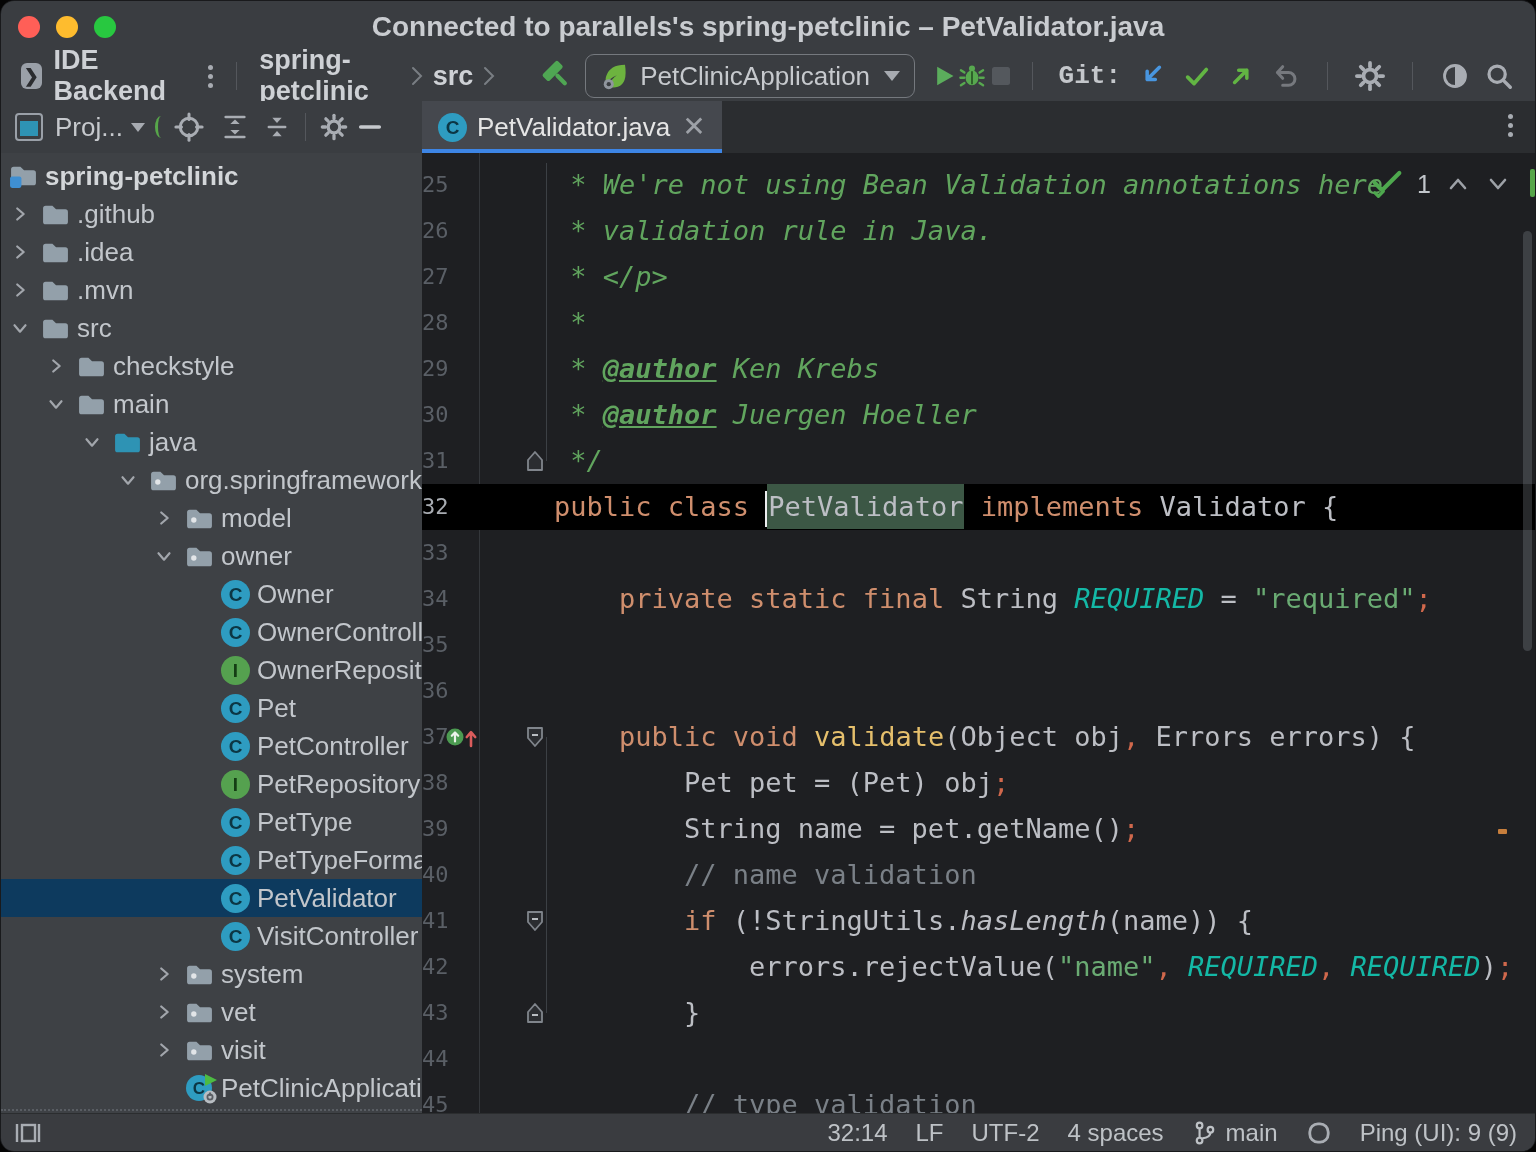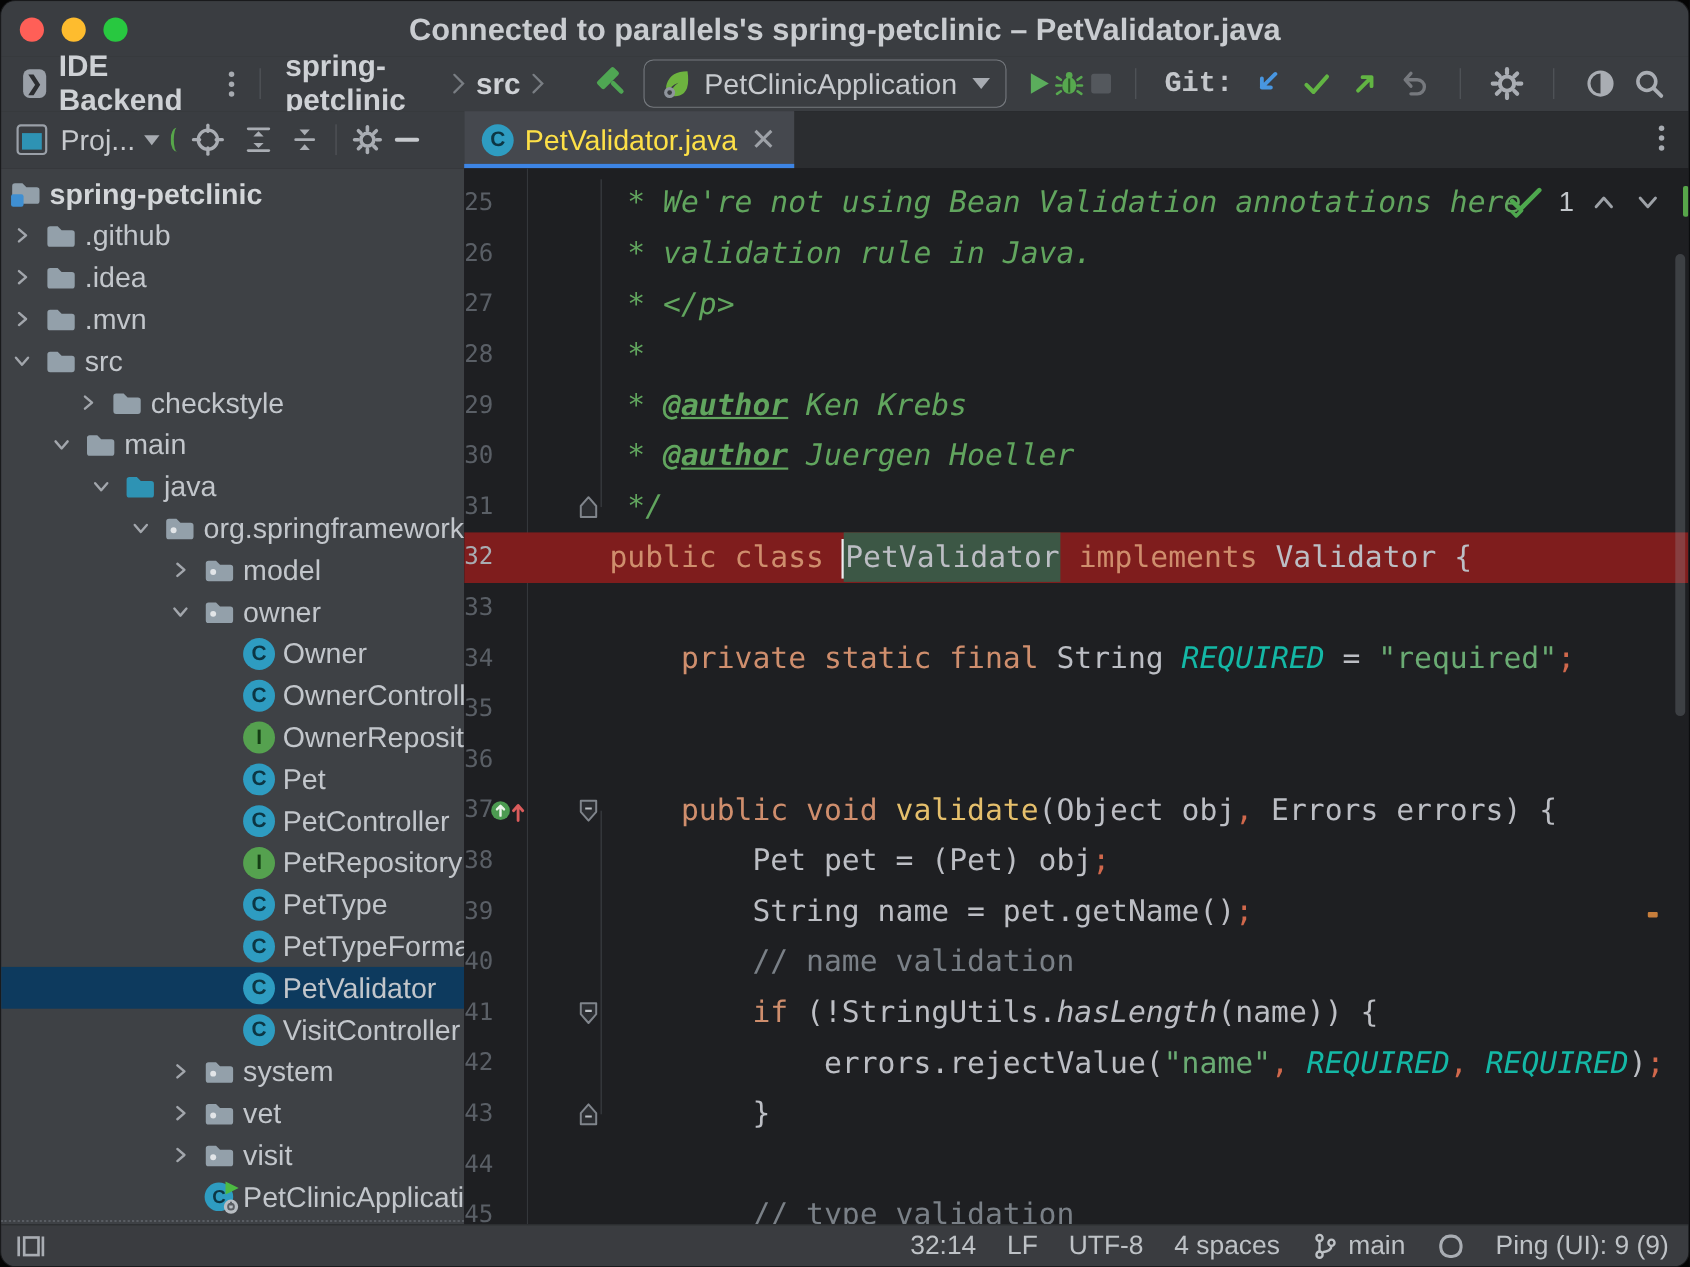--- a/index.html
+++ b/index.html
@@ -30,42 +30,42 @@
   
   .subbar{position:absolute;left:0;top:100px;width:100%;height:52px;text-decoration:underline;}
   .panelhdr{position:absolute;left:0;top:0;width:421px;height:52px;background:#3A3D41;display:flex;align-items:center;padding-left:14px;box-sizing:border-box;}
   .proj-ic{width:28px;height:28px;border-radius:4px;border:2.5px solid #9AA0A8;background:#3A3D41;position:relative;box-sizing:border-box;}
   .proj-ic i{position:absolute;left:3px;right:3px;top:6px;bottom:3px;background:#2E93B4;}
   .proj-label{color:#C6C9CD;font-size:26px;margin-left:12px;}
   .green-arc{width:9px;height:22px;border-left:3px solid #57A64A;border-radius:50%;margin:0 4px 0 10px;}
   .tabbar{position:absolute;left:421px;right:0;top:0;height:52px;background:#2B2D30;display:flex;align-items:stretch;}
   .tab{position:relative;display:flex;align-items:center;gap:10px;background:#45484E;padding:0 16px;}
   .tab-underline{position:absolute;left:0;right:0;bottom:0;height:4px;}
-  .tab-title{color:#fde047;font-size:26px;}
+  .tab-title{color:#e5e5e5;font-size:26px;}
   .tab-close{color:#9DA1A7;font-size:28px;line-height:28px;margin-left:2px;}
   .cicon{display:inline-block;width:29px;height:29px;border-radius:50%;text-align:center;font-weight:bold;font-size:19px;line-height:30px;font-family:"Liberation Sans",sans-serif;}
   .cicon.cls{background:#2E9CC1;color:#0C3644;}
   .cicon.ifc{background:#55A14F;color:#143D14;}
   .tab-kebab{position:absolute;right:12px;top:13px;}
   
   .main{position:absolute;left:0;top:152px;width:100%;bottom:38px;}
   .tree{position:absolute;left:0;top:0;width:421px;height:100%;background:#3E4145;overflow:hidden;padding-top:4px;box-sizing:border-box;}
   .trow{height:38px;display:flex;align-items:center;color:#C2C6CB;font-size:26px;white-space:nowrap;}
   .trow.bold .tlabel{font-weight:bold;color:#D3D6D9;}
   .trow.sel{background:#0D3A5E;}
   .chev{width:32px;display:flex;align-items:center;justify-content:flex-start;flex:none;}
   .chev.open svg{transform:rotate(90deg);}
   .ticon{width:36px;display:flex;align-items:center;flex:none;}
   .tree-dots{position:absolute;left:0;bottom:2px;width:421px;border-top:2px dotted #70757C;opacity:.55;}
   
   .editor{position:absolute;left:421px;right:0;top:0;height:100%;background:#1E1F22;overflow:hidden;padding-top:9px;box-sizing:border-box;}
   .gutter-sep{position:absolute;left:57px;top:0;bottom:0;width:1px;background:#34373B;}
   .guide{position:absolute;left:124px;width:1px;background:#3C4045;}
   .crow{position:relative;height:46px;}
-  .crow.cur{background:#7f1d1d;}
+  .crow.cur{background:#000000;}
   .lnum{position:absolute;left:0;top:0;width:26px;text-align:right;font-family:"DejaVu Sans Mono",monospace;font-size:22px;line-height:46px;color:#5A5F66;}
   .crow.cur .lnum{color:#A8ACB2;}
   .gmark{position:absolute;left:24px;top:11px;}
   .fold{position:absolute;left:102px;top:10px;}
   .ctext{position:absolute;left:132px;top:0;white-space:pre;font-family:"DejaVu Sans Mono",monospace;font-size:27px;line-height:46px;}
   .kw{color:#CF8E6D}.def{color:#BCBEC4}.str{color:#6AAB73}.cmt{color:#7A8087}
   .doc{color:#61A55E;font-style:italic}
   .doctag{color:#61A55E;font-style:italic;font-weight:bold;text-decoration:underline}
   .const{color:#14b8a6;font-style:italic}
   .meth{color:#E5BF6C}.ann{color:#B3AE4E}.punct{color:#D0684C}
@@ -351,21 +351,21 @@
               <path d="M9 6l7 6-7 6" fill="none" stroke="#A2A6AC" stroke-width="2.4" stroke-linecap="round" stroke-linejoin="round"></path>
             </svg>
           </span>
           <span class="ticon">
             <svg width="29" height="25" viewBox="0 0 28 24">
               <path d="M2 6q0-2.5 2.5-2.5h6.5l3.5 3.5h9q2.5 0 2.5 2.5v9.5q0 2.5-2.5 2.5h-19Q2 21.5 2 19z" fill="#93A0AA"></path>
             </svg>
           </span>
           <span class="tlabel">src</span>
         </div>
-        <div class="trow" style="padding-left: 68px;">
+        <div class="trow" style="padding-left: 44px;">
           <span class="chev">
             <svg width="22" height="22" viewBox="0 0 24 24">
               <path d="M9 6l7 6-7 6" fill="none" stroke="#A2A6AC" stroke-width="2.4" stroke-linecap="round" stroke-linejoin="round"></path>
             </svg>
           </span>
           <span class="ticon">
             <svg width="29" height="25" viewBox="0 0 28 24">
               <path d="M2 6q0-2.5 2.5-2.5h6.5l3.5 3.5h9q2.5 0 2.5 2.5v9.5q0 2.5-2.5 2.5h-19Q2 21.5 2 19z" fill="#93A0AA"></path>
             </svg>
           </span>
@@ -707,21 +707,21 @@
           <g stroke="#A9ADB3" stroke-width="2.4" fill="none">
             <line x1="4" y1="4" x2="4" y2="22"></line>
             <rect x="9" y="5" width="13" height="16"></rect>
             <line x1="26" y1="4" x2="26" y2="22"></line>
           </g>
         </svg>
     </span>
     <div class="sb-right">
       <span class="sb-item">32:14</span>
       <span class="sb-item">LF</span>
-      <span class="sb-item">UTF-8</span>
+      <span class="sb-item">UTF-2</span>
       <span class="sb-item">4 spaces</span>
       <span class="sb-item">
         <svg width="26" height="28" viewBox="0 0 24 24">
             <g fill="none" stroke="#BEC2C6" stroke-width="2">
               <circle cx="7" cy="5" r="2.6"></circle>
               <circle cx="7" cy="19" r="2.6"></circle>
               <circle cx="17" cy="9" r="2.6"></circle>
               <path d="M7 7.6v8.8M17 11.6c0 4-4 5-7.5 5.4"></path>
             </g>
           </svg>

